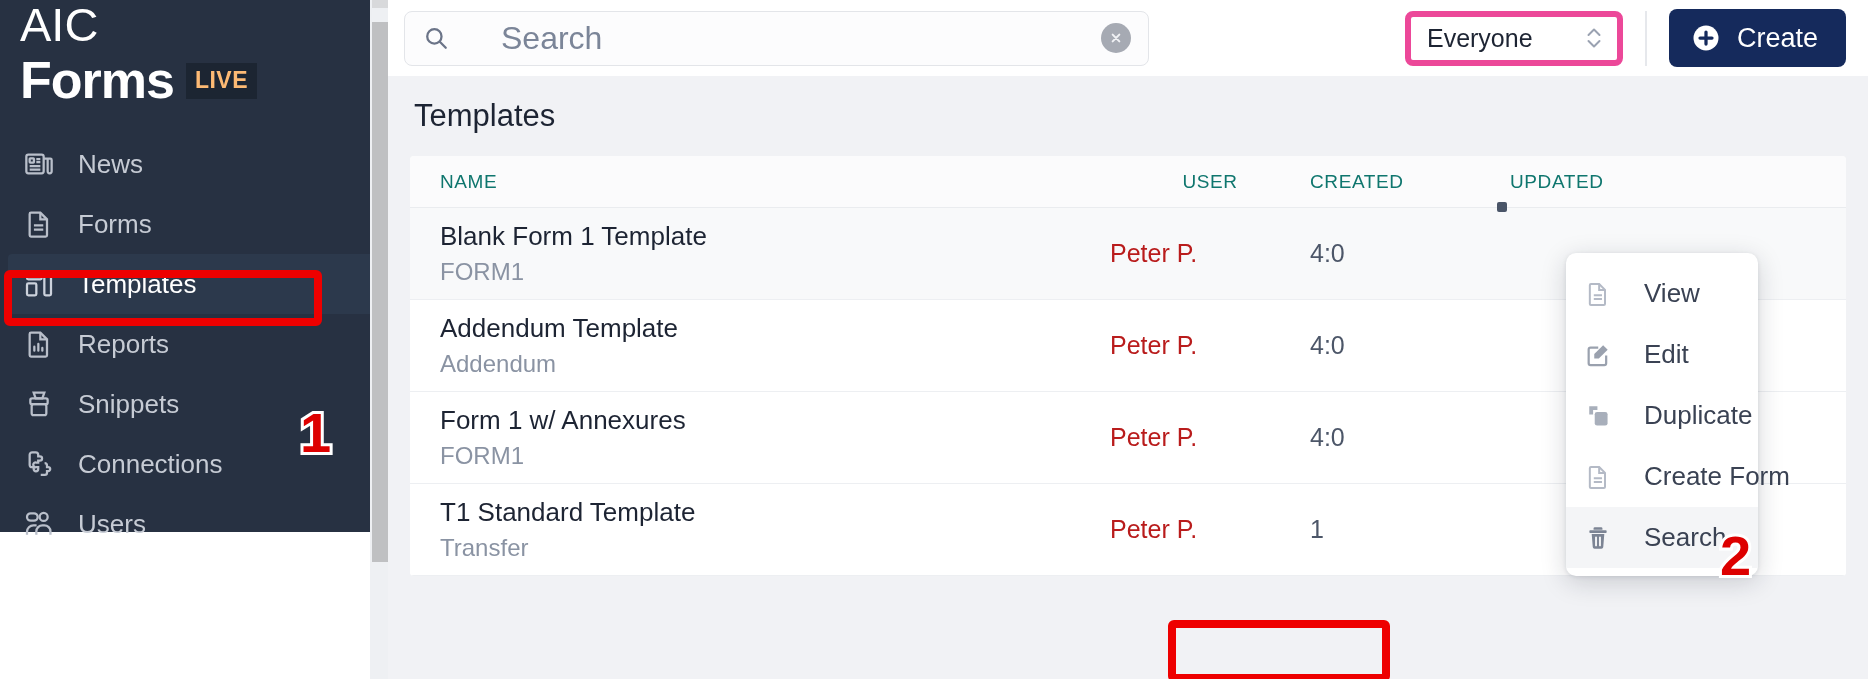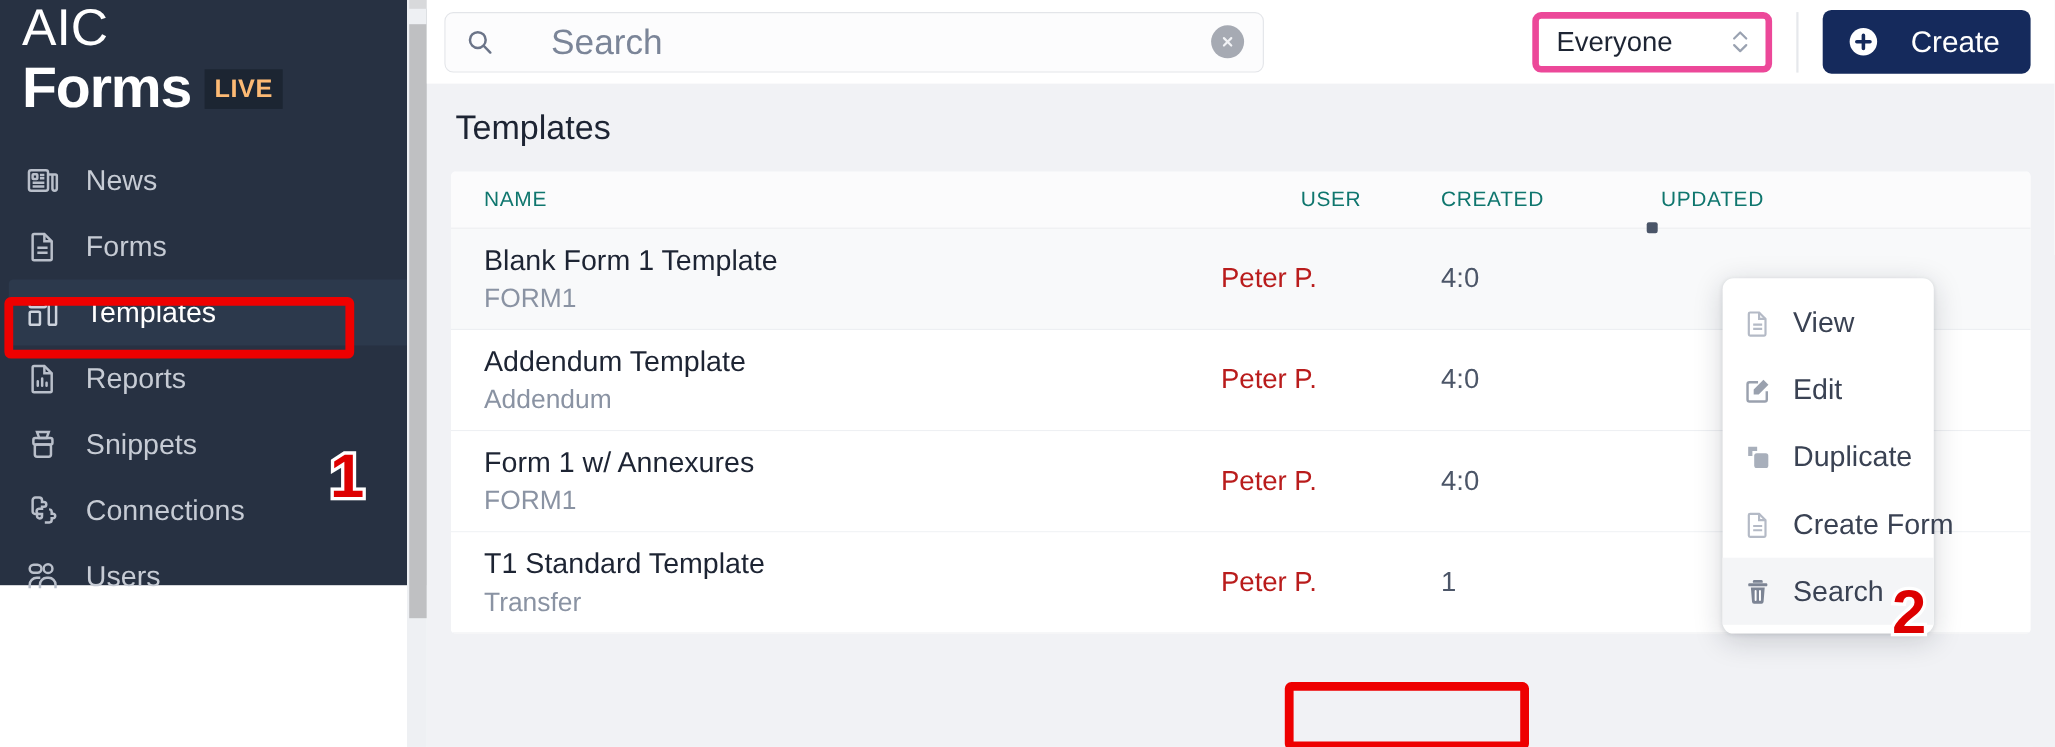--- a/index.html
+++ b/index.html
@@ -140,21 +140,21 @@
     width: 18px; height: 30px;
   }
   .select-chevrons svg { width: 18px; height: 30px; display: block; }
 
   .vdiv { width: 2px; height: 55px; background: #e6e8ec; margin-right: 22px; }
 
   .create-btn {
     height: 58px;
     background: #152a5c;
     border-radius: 8px;
-    display: flex; align-items: center; gap: 28px;
+    display: flex; align-items: center; gap: 16px;
     padding: 0 28px 0 22px;
     cursor: pointer;
     border: none;
   }
   .create-plus { width: 30px; height: 30px; flex: 0 0 30px; }
   .create-plus svg { width: 30px; height: 30px; display: block; }
   .create-label { color: #ffffff; font-size: 27px; font-weight: 400; }
 
   
   .content { padding: 22px 22px 0 22px; }
@@ -205,21 +205,21 @@
     left: 1178px; top: 253px;
     width: 192px;
     background: #ffffff;
     border-radius: 10px;
     box-shadow: 0 6px 26px rgba(20,28,45,0.18), 0 1px 4px rgba(20,28,45,0.10);
     padding: 10px 0 8px 0;
     z-index: 40;
   }
   .menu-item {
     display: flex; align-items: center;
-    gap: 18px;
+    gap: 32px;
     height: 61px;
     padding-left: 18px;
     cursor: pointer;
   }
   .menu-item.highlight { background: #f4f5f7; }
   .menu-icon { width: 28px; height: 28px; flex: 0 0 28px; }
   .menu-icon svg { width: 28px; height: 28px; display: block; }
   .menu-label { font-size: 26px; color: #3a4253; white-space: nowrap; }
 
   

